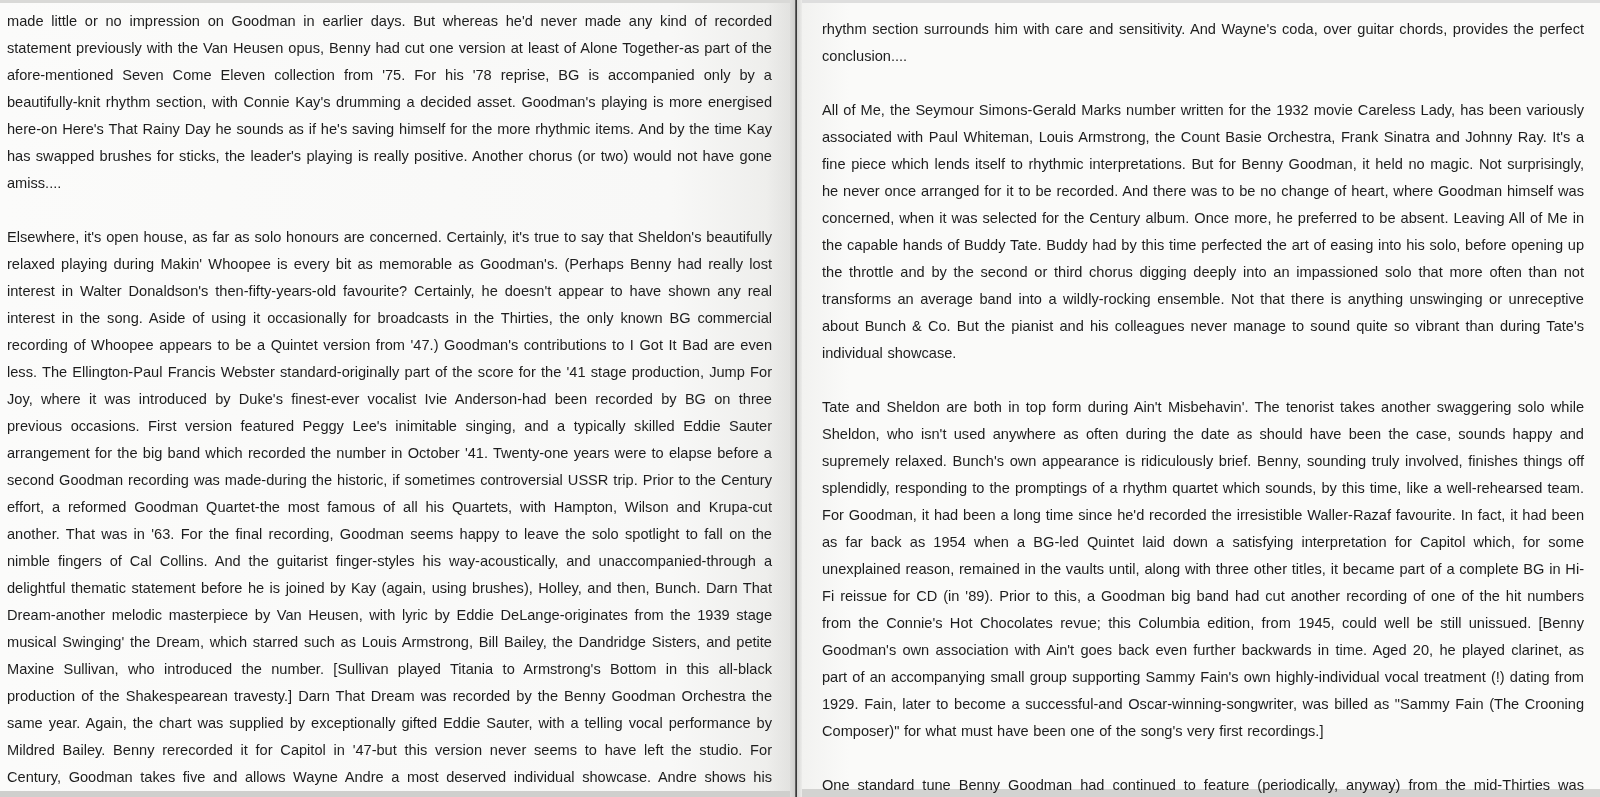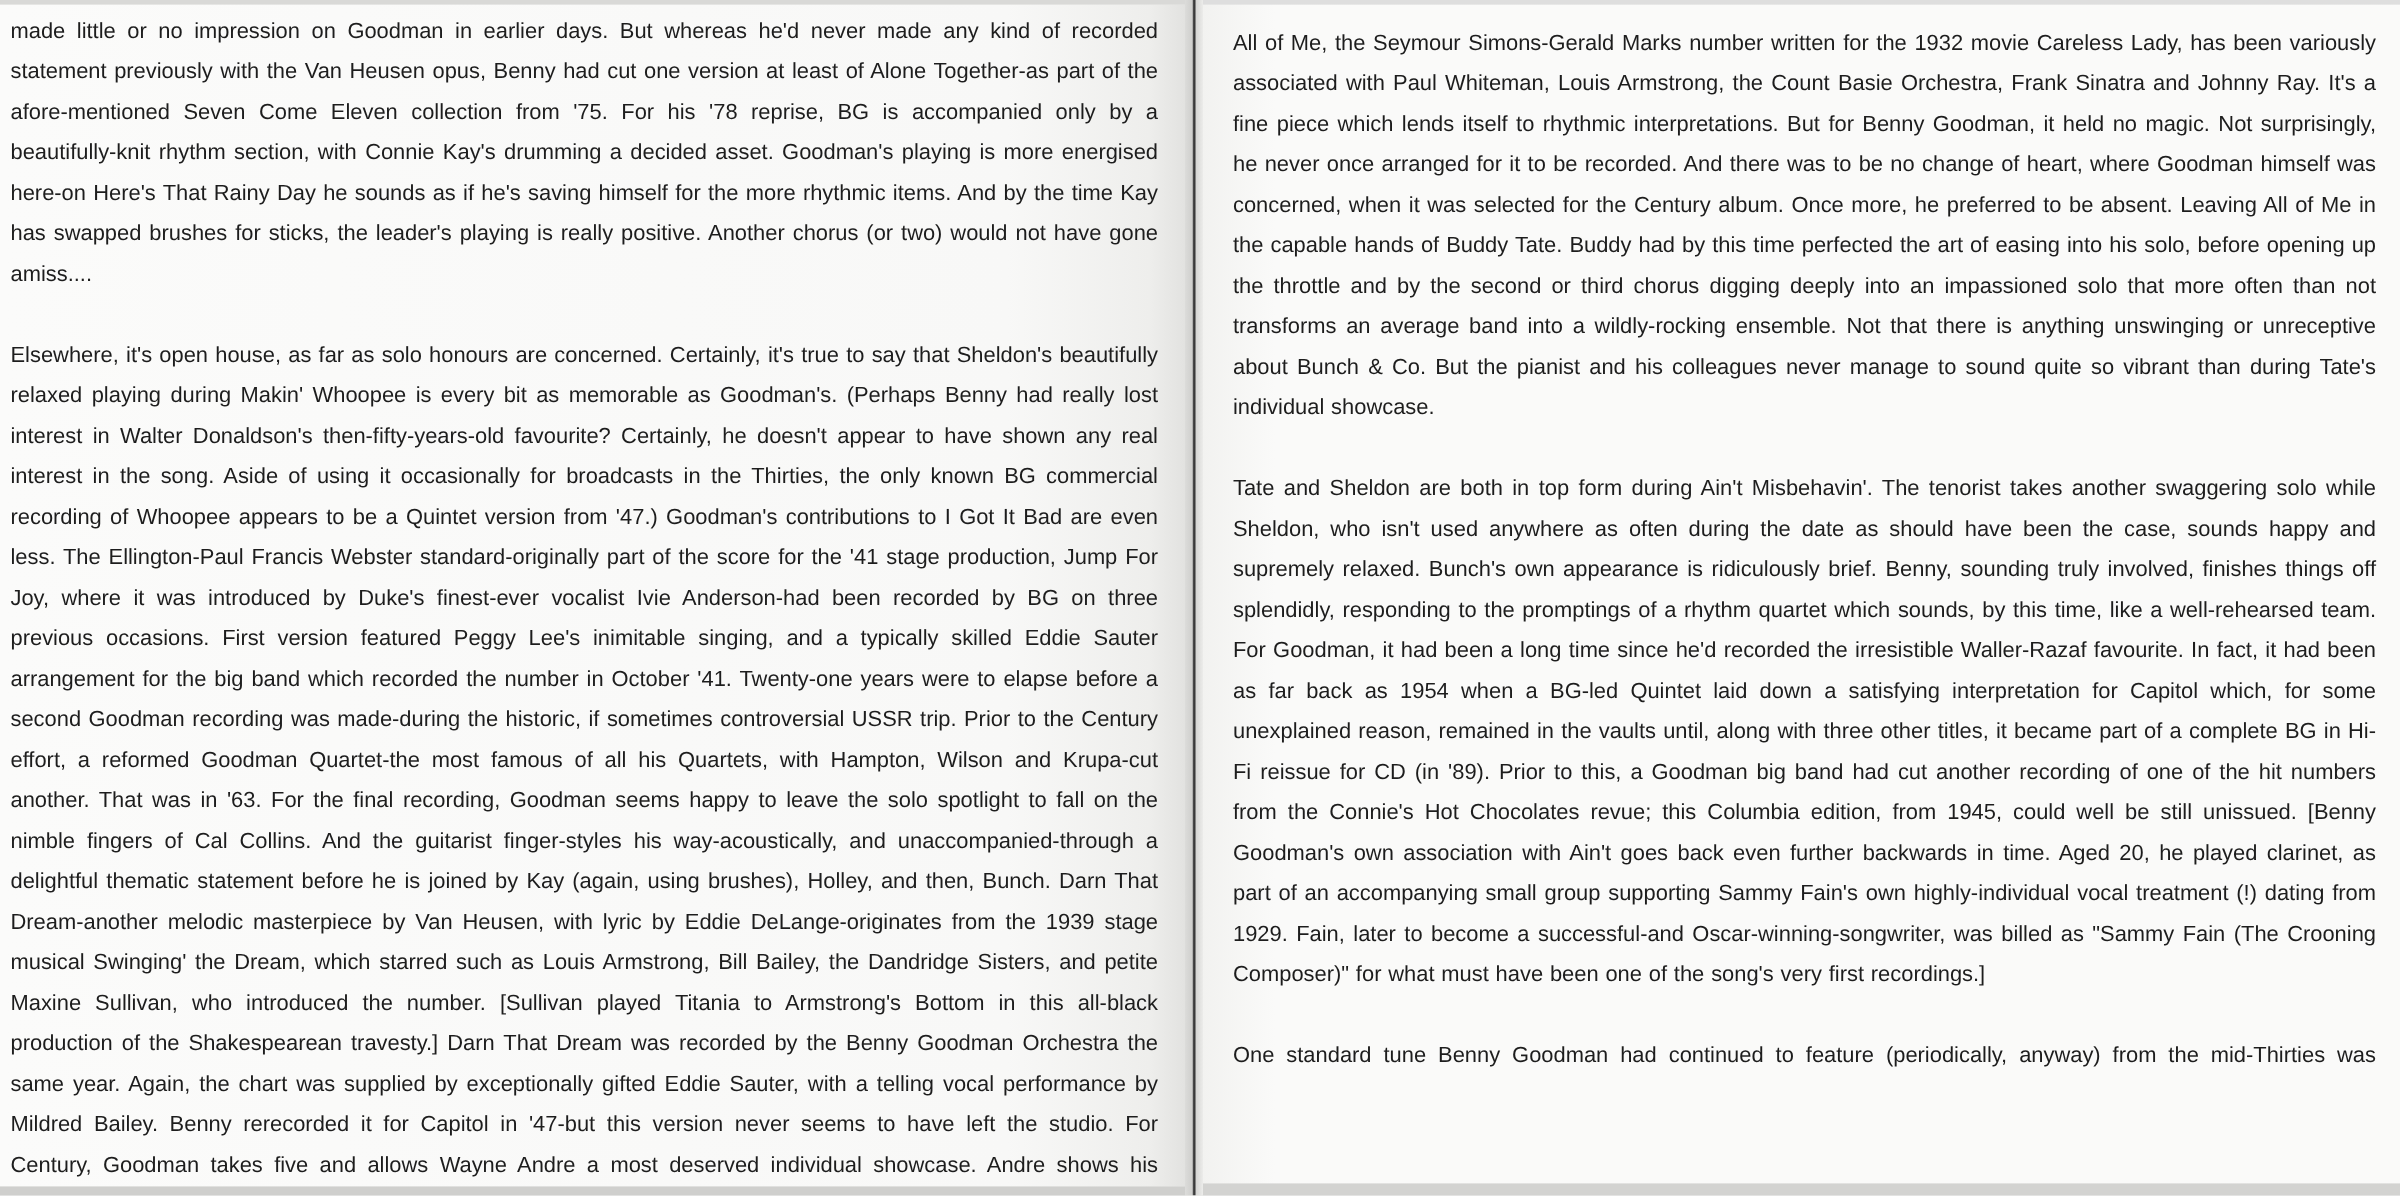--- a/index.html
+++ b/index.html
@@ -64,17 +64,18 @@
 
 <div class="spread">
   <div class="page page-left">
     <p>made little or no impression on Goodman in earlier days. But whereas he'd never made any kind of recorded statement previously with the Van Heusen opus, Benny had cut one version at least of Alone Together-as part of the afore-mentioned Seven Come Eleven collection from '75. For his '78 reprise, BG is accompanied only by a beautifully-knit rhythm section, with Connie Kay's drumming a decided asset. Goodman's playing is more energised here-on Here's That Rainy Day he sounds as if he's saving himself for the more rhythmic items. And by the time Kay has swapped brushes for sticks, the leader's playing is really positive. Another chorus (or two) would not have gone amiss....</p>
     <p class="last runon-lead">Elsewhere, it's open house, as far as solo honours are concerned. Certainly, it's true to say that Sheldon's beautifully relaxed playing during Makin' Whoopee is every bit as memorable as Goodman's. (Perhaps Benny had really lost interest in Walter Donaldson's then-fifty-years-old favourite?  Certainly, he doesn't appear to have shown any real interest in the song. Aside of using it occasionally for broadcasts in the Thirties, the only known BG commercial recording of Whoopee appears to be a Quintet version from '47.)  Goodman's contributions to I Got It Bad are even less. The Ellington-Paul Francis Webster standard-originally part of the score for the '41 stage production, Jump For Joy, where it was introduced by Duke's finest-ever vocalist Ivie Anderson-had been recorded by BG on three previous occasions. First version featured Peggy Lee's inimitable singing, and a typically skilled Eddie Sauter arrangement for the big band which recorded the number in October '41. Twenty-one years were to elapse before a second Goodman recording was made-during the historic, if sometimes controversial USSR trip. Prior to the Century effort, a reformed Goodman Quartet-the most famous of all his Quartets, with Hampton, Wilson and Krupa-cut another. That was in '63. For the final recording, Goodman seems happy to leave the solo spotlight to fall on the nimble fingers of Cal Collins. And the guitarist finger-styles his way-acoustically, and unaccompanied-through a delightful thematic statement before he is joined by Kay (again, using brushes), Holley, and then, Bunch. Darn That Dream-another melodic masterpiece by Van Heusen, with lyric by Eddie DeLange-originates from the 1939 stage musical Swinging' the Dream, which starred such as Louis Armstrong, Bill Bailey, the Dandridge Sisters, and petite Maxine Sullivan, who introduced the number. [Sullivan played Titania to Armstrong's Bottom in this all-black production of the Shakespearean travesty.]  Darn That Dream was recorded by the Benny Goodman Orchestra the same year. Again, the chart was supplied by exceptionally gifted Eddie Sauter, with a telling vocal performance by Mildred Bailey. Benny rerecorded it for Capitol in '47-but this version never seems to have left the studio. For Century, Goodman takes five and allows Wayne Andre a most deserved individual showcase. Andre shows his gratitude by producing an elegantly-phrased solo that exudes warmth. The</p>
   </div>
 
   <div class="gutter"></div>
 
   <div class="page page-right">
+    <p>rhythm section surrounds him with care and sensitivity. And Wayne's coda, over guitar chords, provides the perfect conclusion....</p>
     <p>All of Me, the Seymour Simons-Gerald Marks number written for the 1932 movie Careless Lady, has been variously associated with Paul Whiteman, Louis Armstrong, the Count Basie Orchestra, Frank Sinatra and Johnny Ray. It's a fine piece which lends itself to rhythmic interpretations. But for Benny Goodman, it held no magic. Not surprisingly, he never once arranged for it to be recorded. And there was to be no change of heart, where Goodman himself was concerned, when it was selected for the Century album. Once more, he preferred to be absent. Leaving All of Me in the capable hands of Buddy Tate. Buddy had by this time perfected the art of easing into his solo, before opening up the throttle and by the second or third chorus digging deeply into an impassioned solo that more often than not transforms an average band into a wildly-rocking ensemble. Not that there is anything unswinging or unreceptive about Bunch &amp; Co. But the pianist and his colleagues never manage to sound quite so vibrant than during Tate's individual showcase.</p>
     <p>Tate and Sheldon are both in top form during Ain't Misbehavin'. The tenorist takes another swaggering solo while Sheldon, who isn't used anywhere as often during the date as should have been the case, sounds happy and supremely relaxed. Bunch's own appearance is ridiculously brief. Benny, sounding truly involved, finishes things off splendidly, responding to the promptings of a rhythm quartet which sounds, by this time, like a well-rehearsed team. For Goodman, it had been a long time since he'd recorded the irresistible Waller-Razaf favourite. In fact, it had been as far back as 1954 when a BG-led Quintet laid down a satisfying interpretation for Capitol which, for some unexplained reason, remained in the vaults until, along with three other titles, it became part of a complete BG in Hi-Fi reissue for CD (in '89). Prior to this, a Goodman big band had cut another recording of one of the hit numbers from the Connie's Hot Chocolates revue; this Columbia edition, from 1945, could well be still unissued. [Benny Goodman's own association with Ain't goes back even further backwards in time. Aged 20, he played clarinet, as part of an accompanying small group supporting Sammy Fain's own highly-individual vocal treatment (!) dating from 1929. Fain, later to become a successful-and Oscar-winning-songwriter, was billed as "Sammy Fain (The Crooning Composer)" for what must have been one of the song's very first recordings.]</p>
     <p class="last tail-justify">One standard tune Benny Goodman had continued to feature (periodically, anyway) from the mid-Thirties was</p>
   </div>
 </div>
 
 </body></html>

